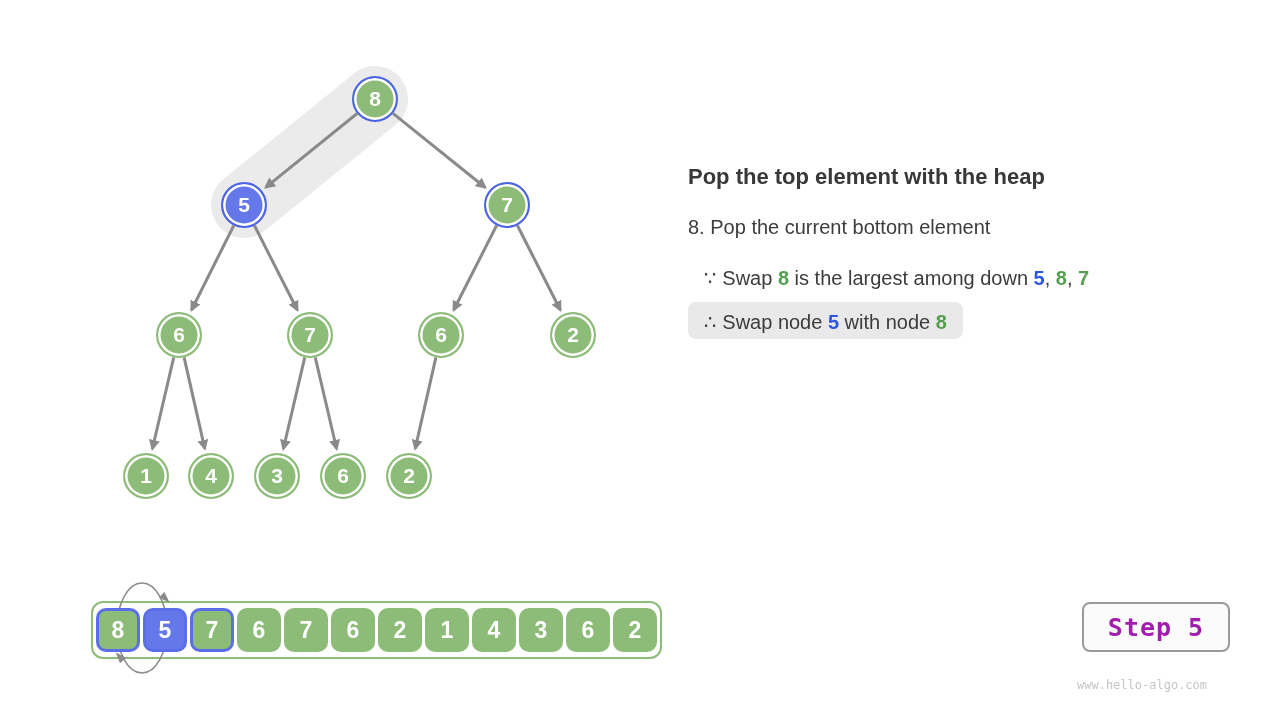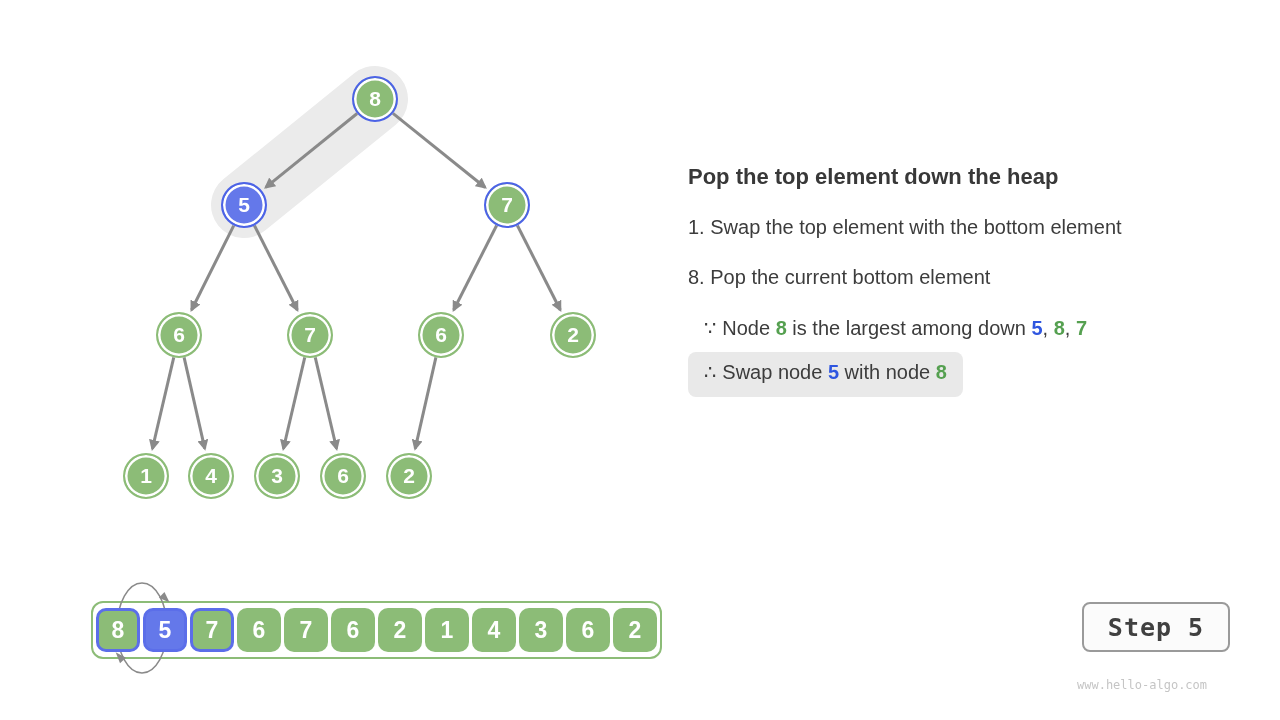--- a/index.html
+++ b/index.html
@@ -40,33 +40,33 @@
   .cell.blue             { background:#6478ea; border:3px solid #5b6ee9; }
   .cell.green-blueBorder { background:#8cbc77; border:3px solid #5b6ee9; }
 
   
   .panel { position:absolute; left:688px; top:164px; width:570px; color:#3c3c3c; }
   .panel-title { font-size:22px; font-weight:bold; margin:0 0 26px 0; color:#383838; }
   .pitem { font-size:20px; margin-bottom:27px; white-space:pre-wrap; }
   .because { margin-left:16px; margin-bottom:12px; }
   .therefore-box {
     display:inline-block; background:#e9e9e9; border-radius:8px;
-    padding:8px 16px 13px 16px; font-size:20px; white-space:pre-wrap;
+    padding:8px 16px 5px 16px; font-size:20px; white-space:pre-wrap;
   }
   .num-blue  { color:#2f56e0; font-weight:bold; }
   .num-green { color:#55a050; font-weight:bold; }
   .sym { font-family:"DejaVu Sans", sans-serif; }
 
   
   .step-badge {
     position:absolute; left:1082px; top:602px; width:148px; height:50px;
     box-sizing:border-box; border:2px solid #9a9a9a; border-radius:8px;
     background:#fbfbfb; display:flex; align-items:center; justify-content:center;
     font-family:"DejaVu Sans Mono", monospace; font-weight:bold;
-    font-size:25px; color:#404040; letter-spacing:1px;
+    font-size:25px; color:#a21caf; letter-spacing:1px;
   }
   .watermark {
     position:absolute; left:1077px; top:678px;
     font-family:"DejaVu Sans Mono", monospace; font-size:12px; color:#c5c5c5;
   }
 </style>
 </head>
 <body>
 
 <div class="stage">
@@ -128,25 +128,24 @@
   <svg class="layer" id="mid-layer">
     <ellipse cx="142" cy="628" rx="25" ry="45" fill="none" stroke="#8a8a8a" stroke-width="1.5"></ellipse>
   </svg>
 
   <svg class="layer" id="top-layer">
     <path d="M -6 -4 L 5 0 L -6 4 Z" transform="translate(166,599) rotate(44)" fill="#8a8a8a"></path>
     <path d="M -6 -4 L 5 0 L -6 4 Z" transform="translate(119,656) rotate(228)" fill="#8a8a8a"></path>
   </svg>
 
   <div class="panel">
-    <h2 class="panel-title">Pop the top element down the heap</h2>
-    <div class="pitem">1. Swap the top element with the bottom element</div>
+    <h2 class="panel-title">Pop the top element with the heap</h2>
     <div class="pitem">8. Pop the current bottom element</div>
 
-    <div class="pitem because"><span class="sym">∵</span><span> Node </span><span class="num-green">8</span><span> is the largest among down </span><span class="num-blue">5</span><span>, </span><span class="num-green">8</span><span>, </span><span class="num-green">7</span></div>
+    <div class="pitem because"><span class="sym">∵</span><span> Swap </span><span class="num-green">8</span><span> is the largest among down </span><span class="num-blue">5</span><span>, </span><span class="num-green">8</span><span>, </span><span class="num-green">7</span></div>
 
     <div class="therefore-box"><span class="sym">∴</span><span> Swap node </span><span class="num-blue">5</span><span> with node </span><span class="num-green">8</span></div>
   </div>
 
   <div class="step-badge">Step 5</div>
 
   <div class="watermark">www.hello-algo.com</div>
 
 </div>
 

